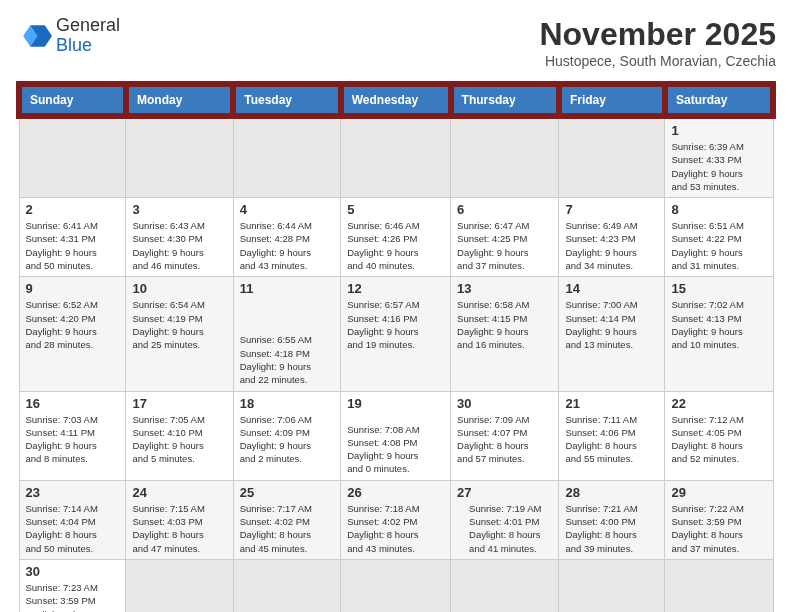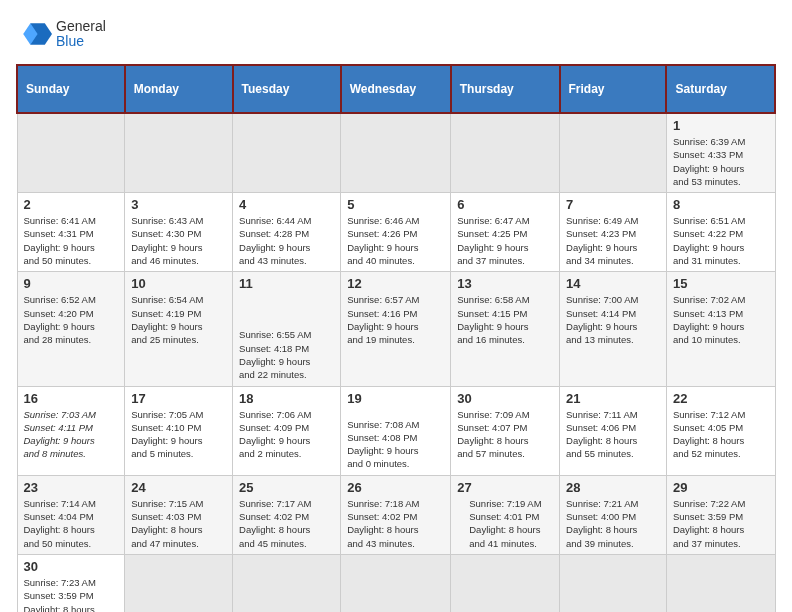--- a/index.html
+++ b/index.html
@@ -15,21 +15,21 @@
       justify-content: space-between;
       align-items: flex-start;
       margin-bottom: 12px;
     }
     .logo {
       display: flex;
       align-items: center;
       gap: 4px;
     }
     .logo-text {
-      font-size: 14px;
+      font-size: 18px;
       color: #333;
       line-height: 1.1;
     }
     .logo-text span {
       display: block;
     }
     .logo-blue {
       color: #1a6bbf;
     }
     .logo-icon {
@@ -52,22 +52,22 @@
       width: 100%;
       border-collapse: collapse;
       border: 1px solid #ccc;
     }
     .calendar th {
       background-color: #3a7abf;
       color: #fff;
       font-size: 12px;
       font-weight: bold;
       text-align: left;
-      padding: 16px 8px;
-      border: 2px solid #7f1d1d;
+      padding: 6px 8px;
+      border: 6px solid #7f1d1d;
     }
     .calendar td {
       vertical-align: top;
       border: 1px solid #ccc;
       padding: 4px 6px;
       font-size: 10px;
       color: #333;
       width: 113px;
       min-height: 70px;
       background: #fff;
@@ -104,20 +104,24 @@
   <div class="logo">
     <svg class="logo-icon" viewBox="0 0 50 50">
       <polygon points="20,10 40,10 50,25 40,40 20,40" fill="#1a6bbf"></polygon>
       <polygon points="20,10 30,25 20,40 10,25" fill="#4da6ff"></polygon>
     </svg>
     <div class="logo-text">
       <span>General</span>
       <span class="logo-blue">Blue</span>
     </div>
   </div>
+  <div class="title-block">
+    <div class="month-title">November 2025</div>
+    <div class="location">Hustopece, South Moravian, Czechia</div>
+  </div>
 </div>
 
 <table class="calendar">
   <thead>
     <tr>
     <th>Sunday</th>
         <th>Monday</th>
         <th>Tuesday</th>
         <th>Wednesday</th>
         <th>Thursday</th>
@@ -239,21 +243,21 @@
           <span class="day-number">15</span>
           <div class="day-info" style="white-space: pre-line;">Sunrise: 7:02 AM
 Sunset: 4:13 PM
 Daylight: 9 hours
 and 10 minutes.</div>
         </td>
       </tr>
       <tr>
         <td>
           <span class="day-number">16</span>
-          <div class="day-info" style="white-space: pre-line; font-style: italic;">Sunrise: 7:03 AM
+          <div class="day-info" style="white-space: pre-line;">Sunrise: 7:03 AM
 Sunset: 4:11 PM
 Daylight: 9 hours
 and 8 minutes.</div>
         </td>
         <td>
           <span class="day-number">17</span>
           <div class="day-info" style="white-space: pre-line;">Sunrise: 7:05 AM
 Sunset: 4:10 PM
 Daylight: 9 hours
 and 5 minutes.</div>

